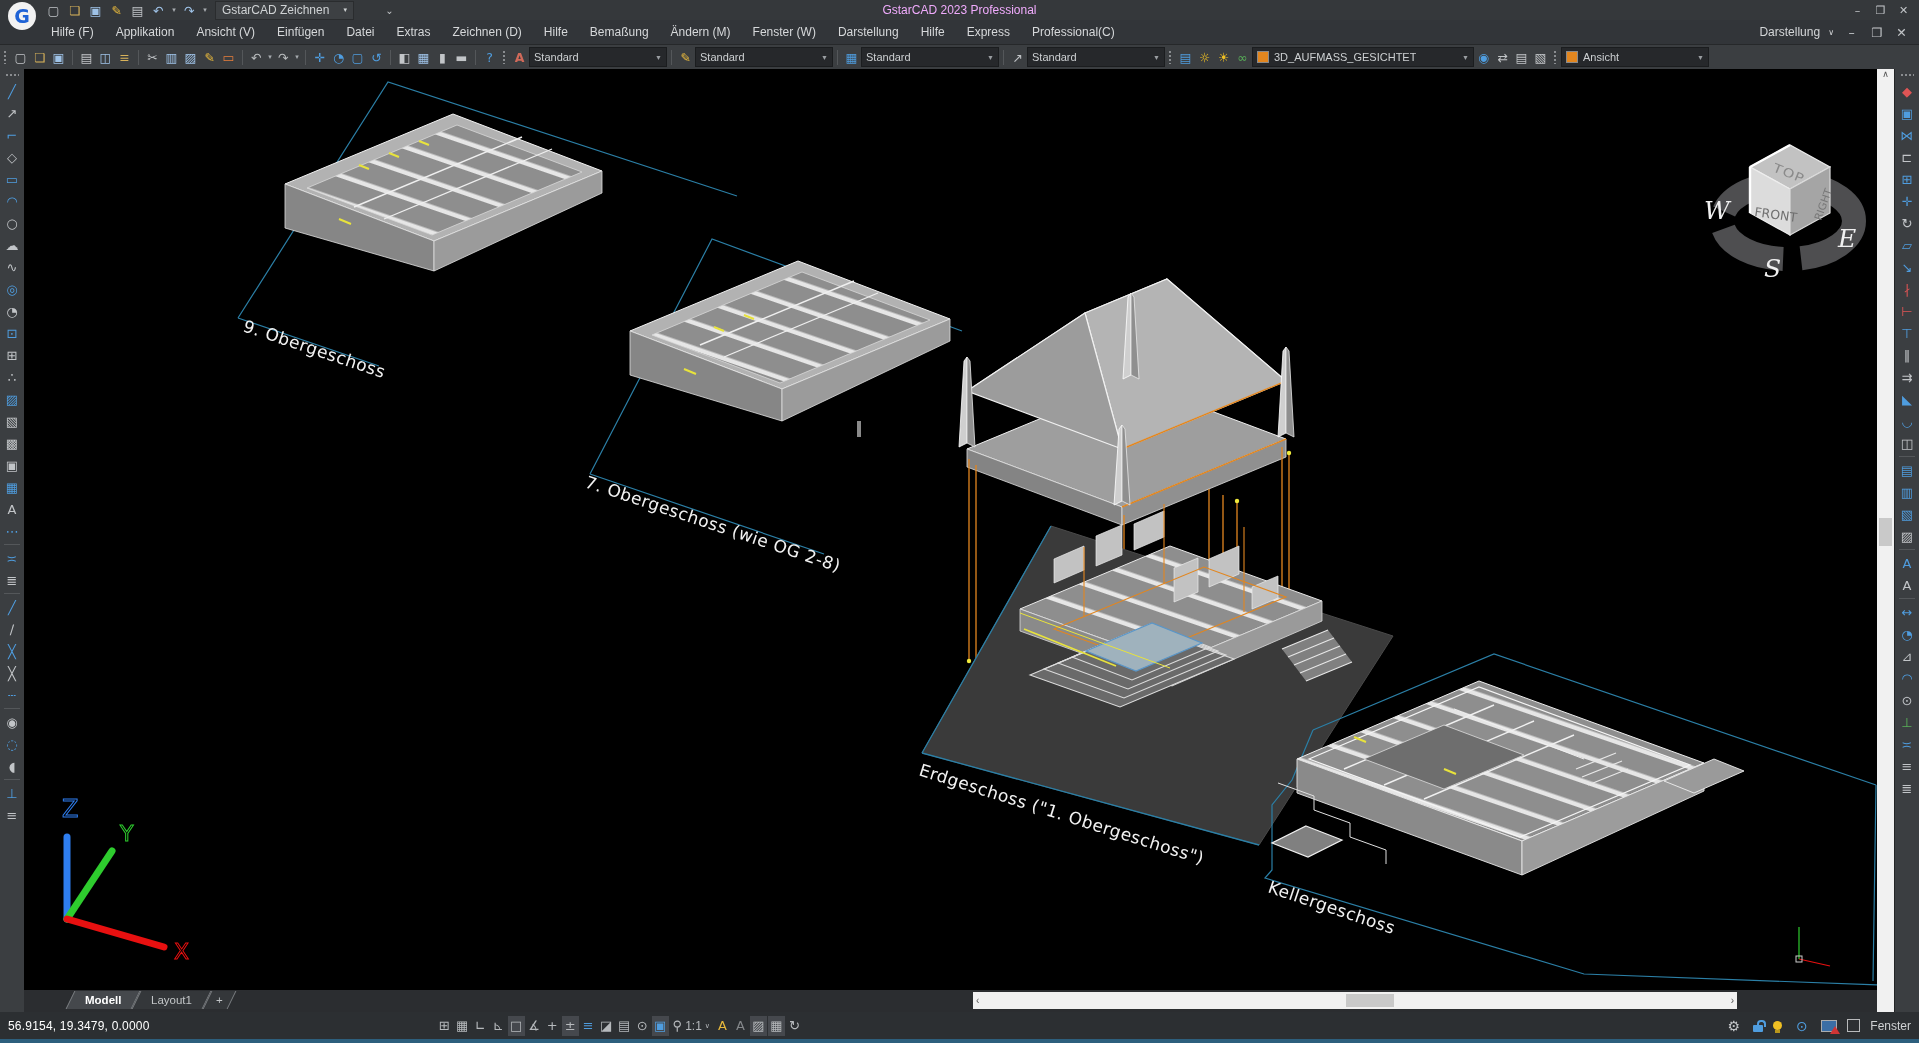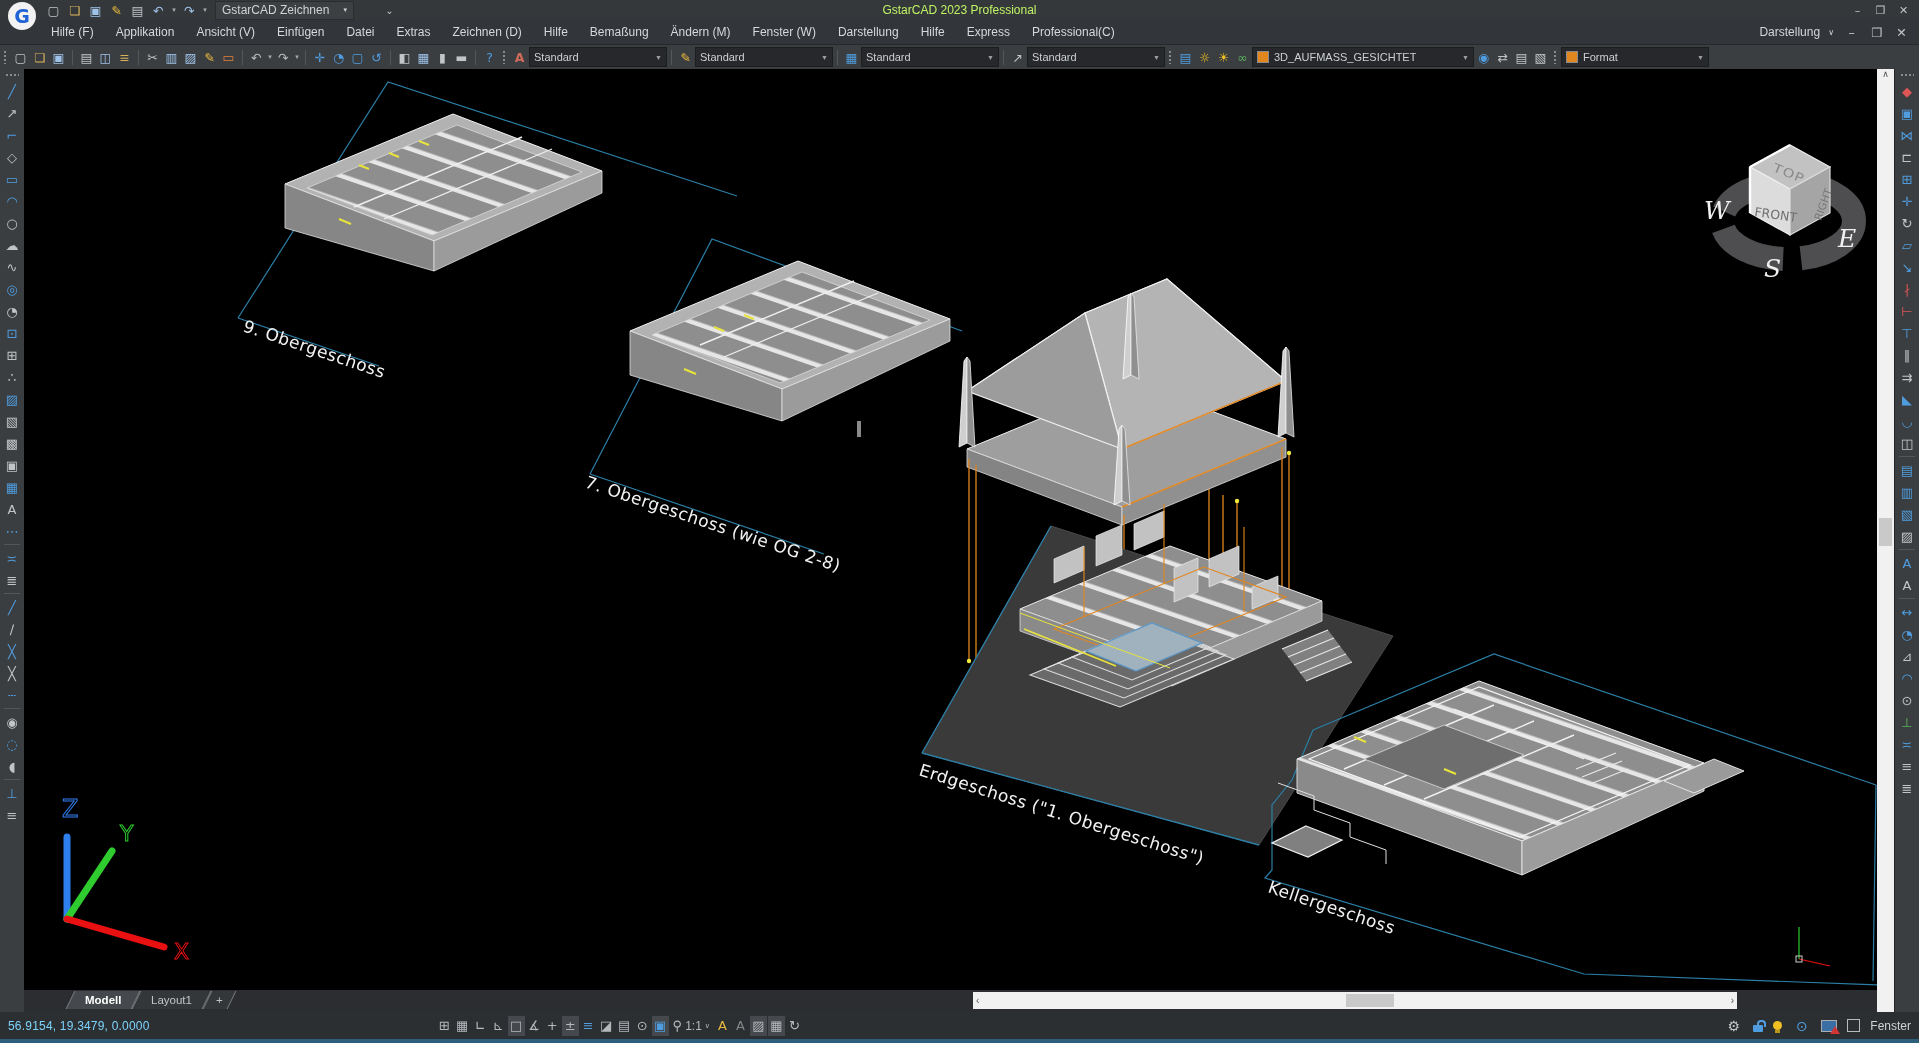--- a/index.html
+++ b/index.html
@@ -13,21 +13,21 @@
   #toolbar{left:0;top:45px;width:1919px;height:24px;background:#3b3e41;display:flex;align-items:center;border-bottom:1px solid #232527;}
   #logo{position:absolute;left:8px;top:2px;width:28px;height:28px;border-radius:50%;background:#f2f2f2;z-index:50;
         display:flex;align-items:center;justify-content:center;font-weight:bold;font-size:19px;color:#1f63d6;font-family:"DejaVu Sans",sans-serif;}
   #qat{display:flex;align-items:center;gap:2px;margin-left:44px;}
   .ic{width:19px;height:19px;display:inline-flex;align-items:center;justify-content:center;
       font-size:12.5px;color:#c2c5c8;font-family:"DejaVu Sans",sans-serif;flex:0 0 auto;}
   .ic.caret{width:8px;font-size:7px;color:#a7abaf;}
   .tb-div{width:1px;height:15px;background:#54575a;margin:0 4px;flex:0 0 auto;}
   #workspace{display:flex;align-items:center;height:17px;background:#3d4043;border:1px solid #2a2c2e;
              padding:0 6px;margin-left:6px;gap:14px;color:#cfd2d4;}
-  #wintitle{position:absolute;left:0;right:0;text-align:center;top:3px;color:#bef264;font-size:12px;pointer-events:none;}
+  #wintitle{position:absolute;left:0;right:0;text-align:center;top:3px;color:#f0abfc;font-size:12px;pointer-events:none;}
   #winctrls{margin-left:auto;display:flex;gap:4px;margin-right:6px;z-index:5;}
   #winctrls .ic{font-size:11px;}
   
   .menu-item{padding:0 11px;height:24px;display:inline-flex;align-items:center;color:#d6d8da;font-size:12px;}
   #menu-right{margin-left:auto;display:flex;align-items:center;gap:8px;margin-right:8px;}
   
   .combo{display:flex;align-items:center;height:18px;background:#26282b;border:1px solid #1b1d1f;
          padding:0 4px;gap:5px;color:#cdd0d2;font-size:11px;flex:0 0 auto;}
   .combo .val{white-space:nowrap;overflow:hidden;}
   .combo .car{font-size:7px;color:#9a9ea2;margin-left:auto;}
@@ -52,21 +52,21 @@
   .tab{height:18px;margin-top:1px;padding:0 14px;transform:skewX(-26deg);background:#34373a;
        border-left:1px solid #7a7d80;border-right:1px solid #7a7d80;display:flex;align-items:center;}
   .tab>span{transform:skewX(26deg);font-size:11.5px;color:#c3c6c8;}
   .tab.active{background:#45484c;}
   .tab.active>span{color:#fff;font-weight:bold;}
   #hscroll{position:absolute;left:949px;top:2px;width:764px;height:17px;background:#f1f1f1;color:#555;
            display:flex;align-items:center;justify-content:space-between;font-size:10px;padding:0 3px;box-sizing:border-box;}
   #hthumb{position:absolute;left:373px;top:2px;width:48px;height:13px;background:#c9c9c9;}
   
   #statusbar{left:0;top:1012px;width:1919px;height:27px;background:#2c2f32;display:flex;align-items:center;}
-  #coords{margin-left:8px;font-size:12px;color:#7dd3fc;letter-spacing:.2px;}
+  #coords{margin-left:8px;font-size:12px;color:#ffffff;letter-spacing:.2px;}
   #toggles{display:flex;align-items:center;margin-left:286px;gap:1px;}
   #toggles .ic{width:17px;height:20px;font-size:13px;color:#b6b9bc;}
   #toggles .ic.on{background:#45484d;}
   #annoscale{display:flex;align-items:center;gap:3px;padding:0 4px;color:#b6b9bc;}
   #annoscale .car{font-size:7px;}
   #statusright{margin-left:auto;display:flex;align-items:center;gap:10px;margin-right:10px;}
   #statusright .ic{font-size:14px;}
   .ic-lock{position:relative;width:10px;height:7px;background:#4f9ddf;border-radius:1px;margin-top:5px;}
   .ic-lock::before{content:"";position:absolute;left:4px;top:-5px;width:5px;height:5px;border:2px solid #4f9ddf;border-bottom:none;border-radius:4px 4px 0 0;}
   .ic-bulb{width:9px;height:9px;border-radius:50%;background:#f0c023;position:relative;}
@@ -211,21 +211,21 @@
   </div>
   <div style="display:flex;align-items:center">
       <span class="ic " style="color: rgb(79, 157, 223);">◉</span>
       <span class="ic ">⇄</span>
       <span class="ic ">▤</span>
       <span class="ic ">▧</span>
     </div>
   <div class="hgrip"></div>
   <div class="combo" style="width:138px">
     <span class="sw"></span>
-    <span class="val">Format</span>
+    <span class="val">Ansicht</span>
       <span class="car">▼</span>
   </div>
 </div>
 
 <div id="lefttb" class="abs vtb">
   <div class="grip"></div>
   <div style="display:flex;flex-direction:column;align-items:center">
       <span class="ic " style="color: rgb(79, 157, 223);">╱</span>
       <span class="ic ">↗</span>
       <span class="ic " style="color: rgb(79, 157, 223);">⌐</span>

